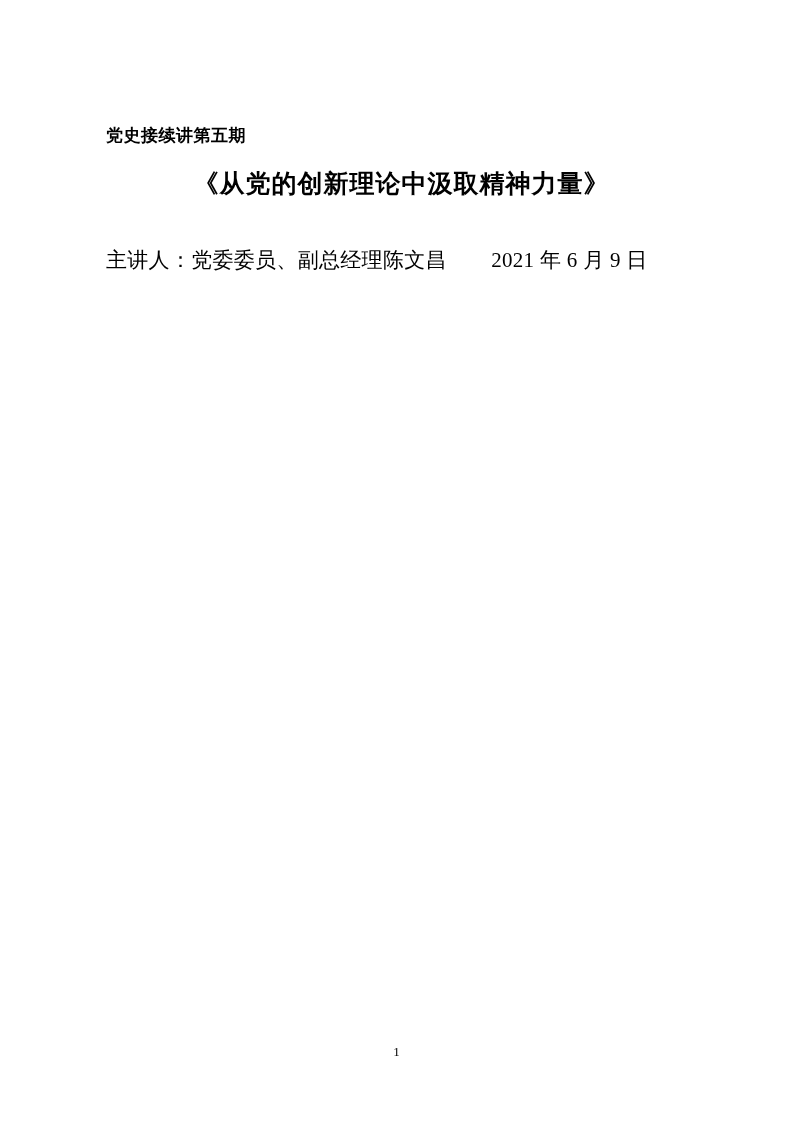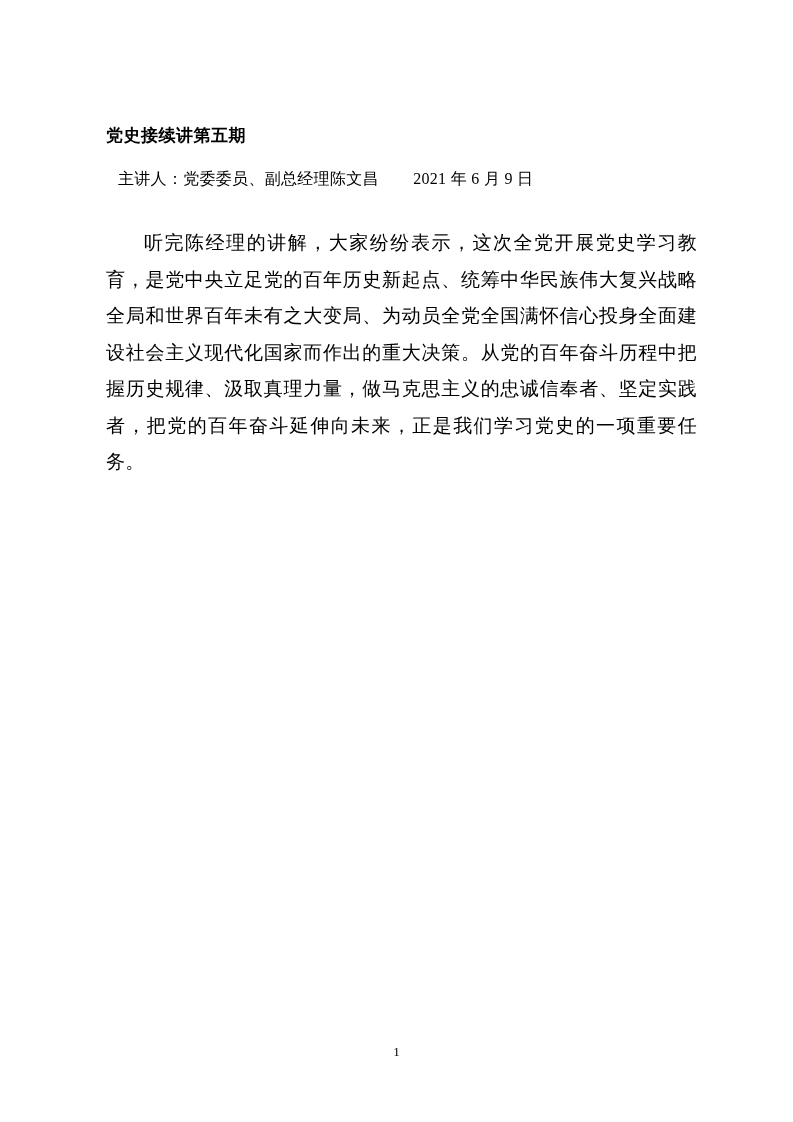--- a/index.html
+++ b/index.html
@@ -35,22 +35,22 @@
   .doc-title {
     font-family: "DejaVu Sans", "Liberation Sans", sans-serif;
     font-weight: bold;
     font-size: 25px;
     text-align: center;
     letter-spacing: 1px;
     margin: 0 0 42px 0;
     line-height: 1.45;
   }
   .byline {
-    font-size: 16px;
-    margin: 0 0 34px 12px;
+    font-size: 21px;
+    margin: 0 0 34px 0;
     line-height: 1.6;
     white-space: pre;
     letter-spacing: 0.3px;
   }
   .body-para {
     font-size: 19px;
     line-height: 1.92;
     margin: 0 0 2px 0;
     text-indent: 2em;
     text-align: justify;
@@ -67,21 +67,21 @@
     font-family: "Liberation Serif", serif;
   }
 </style>
 </head>
 <body>
 
 <div class="page">
 
   <p class="doc-kicker">党史接续讲第五期</p>
 
+  <h1 class="doc-title">《从党的创新理论中汲取精神力量》</h1>
 
   <p class="byline">主讲人：党委委员、副总经理陈文昌        2021 年 6 月 9 日</p>
 
 
-  <p class="body-para">听完陈经理的讲解，大家纷纷表示，这次全党开展党史学习教育，是党中央立足党的百年历史新起点、统筹中华民族伟大复兴战略全局和世界百年未有之大变局、为动员全党全国满怀信心投身全面建设社会主义现代化国家而作出的重大决策。从党的百年奋斗历程中把握历史规律、汲取真理力量，做马克思主义的忠诚信奉者、坚定实践者，把党的百年奋斗延伸向未来，正是我们学习党史的一项重要任务。</p>
 
 </div>
 
 <div class="page-number">1</div>
 
 </body></html>

